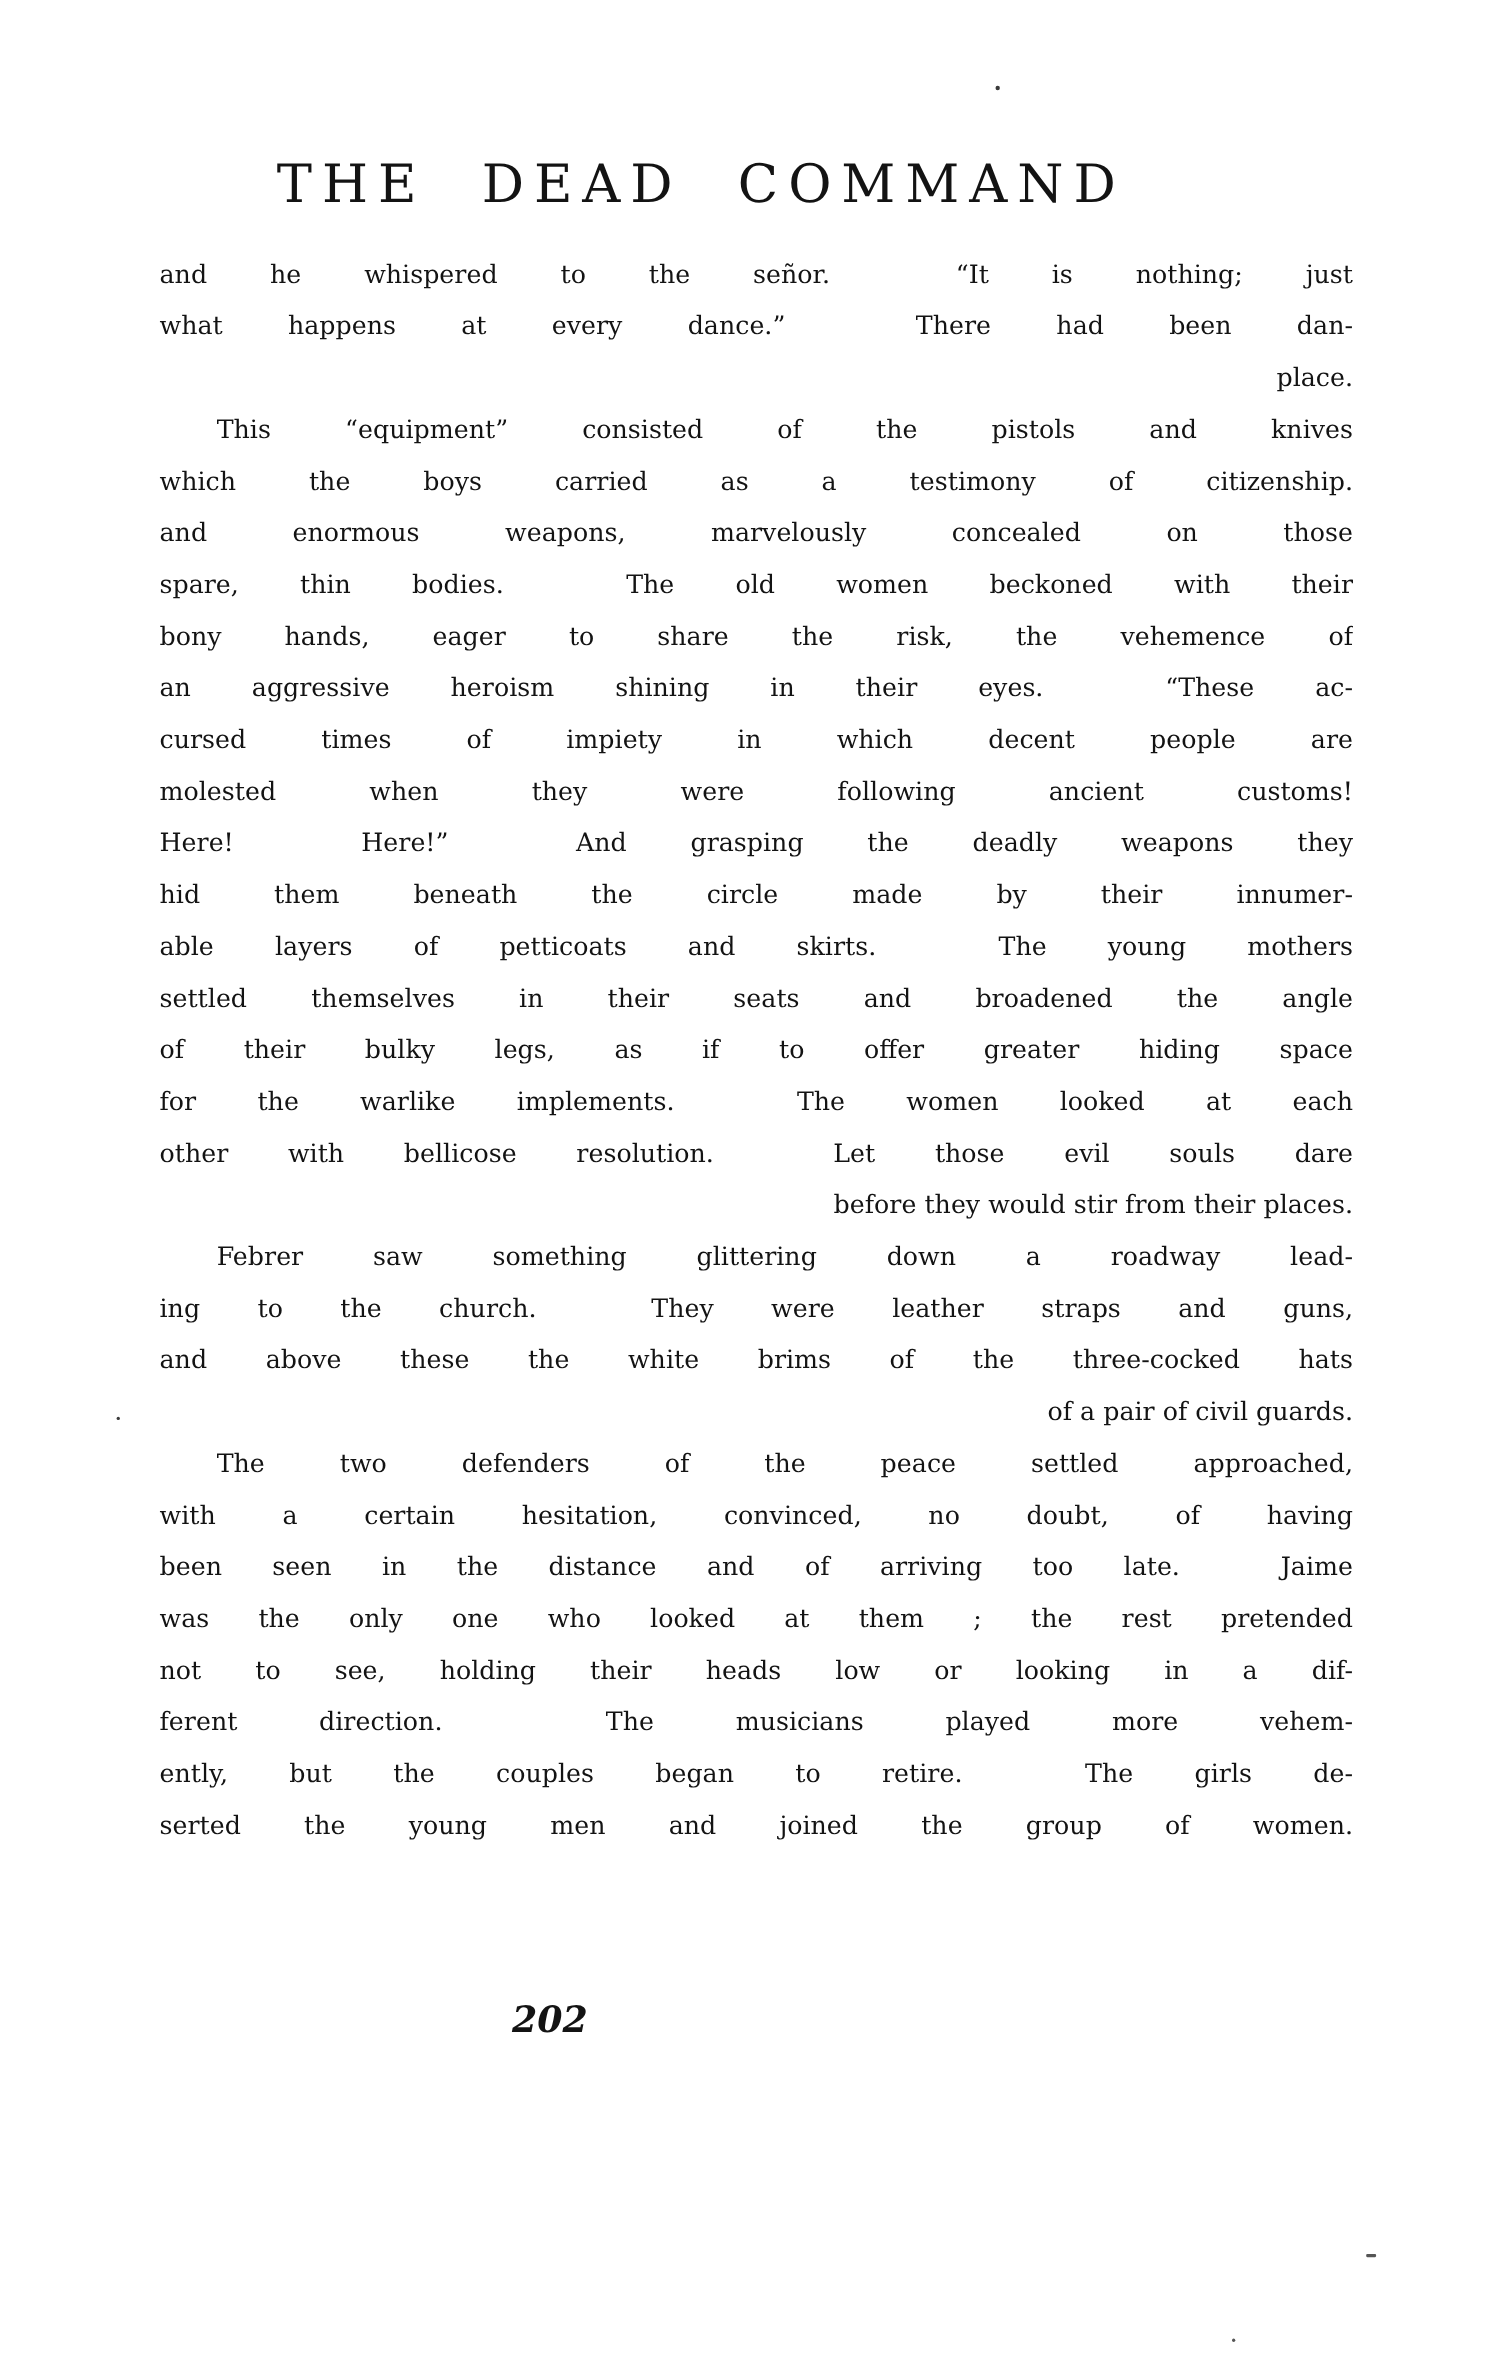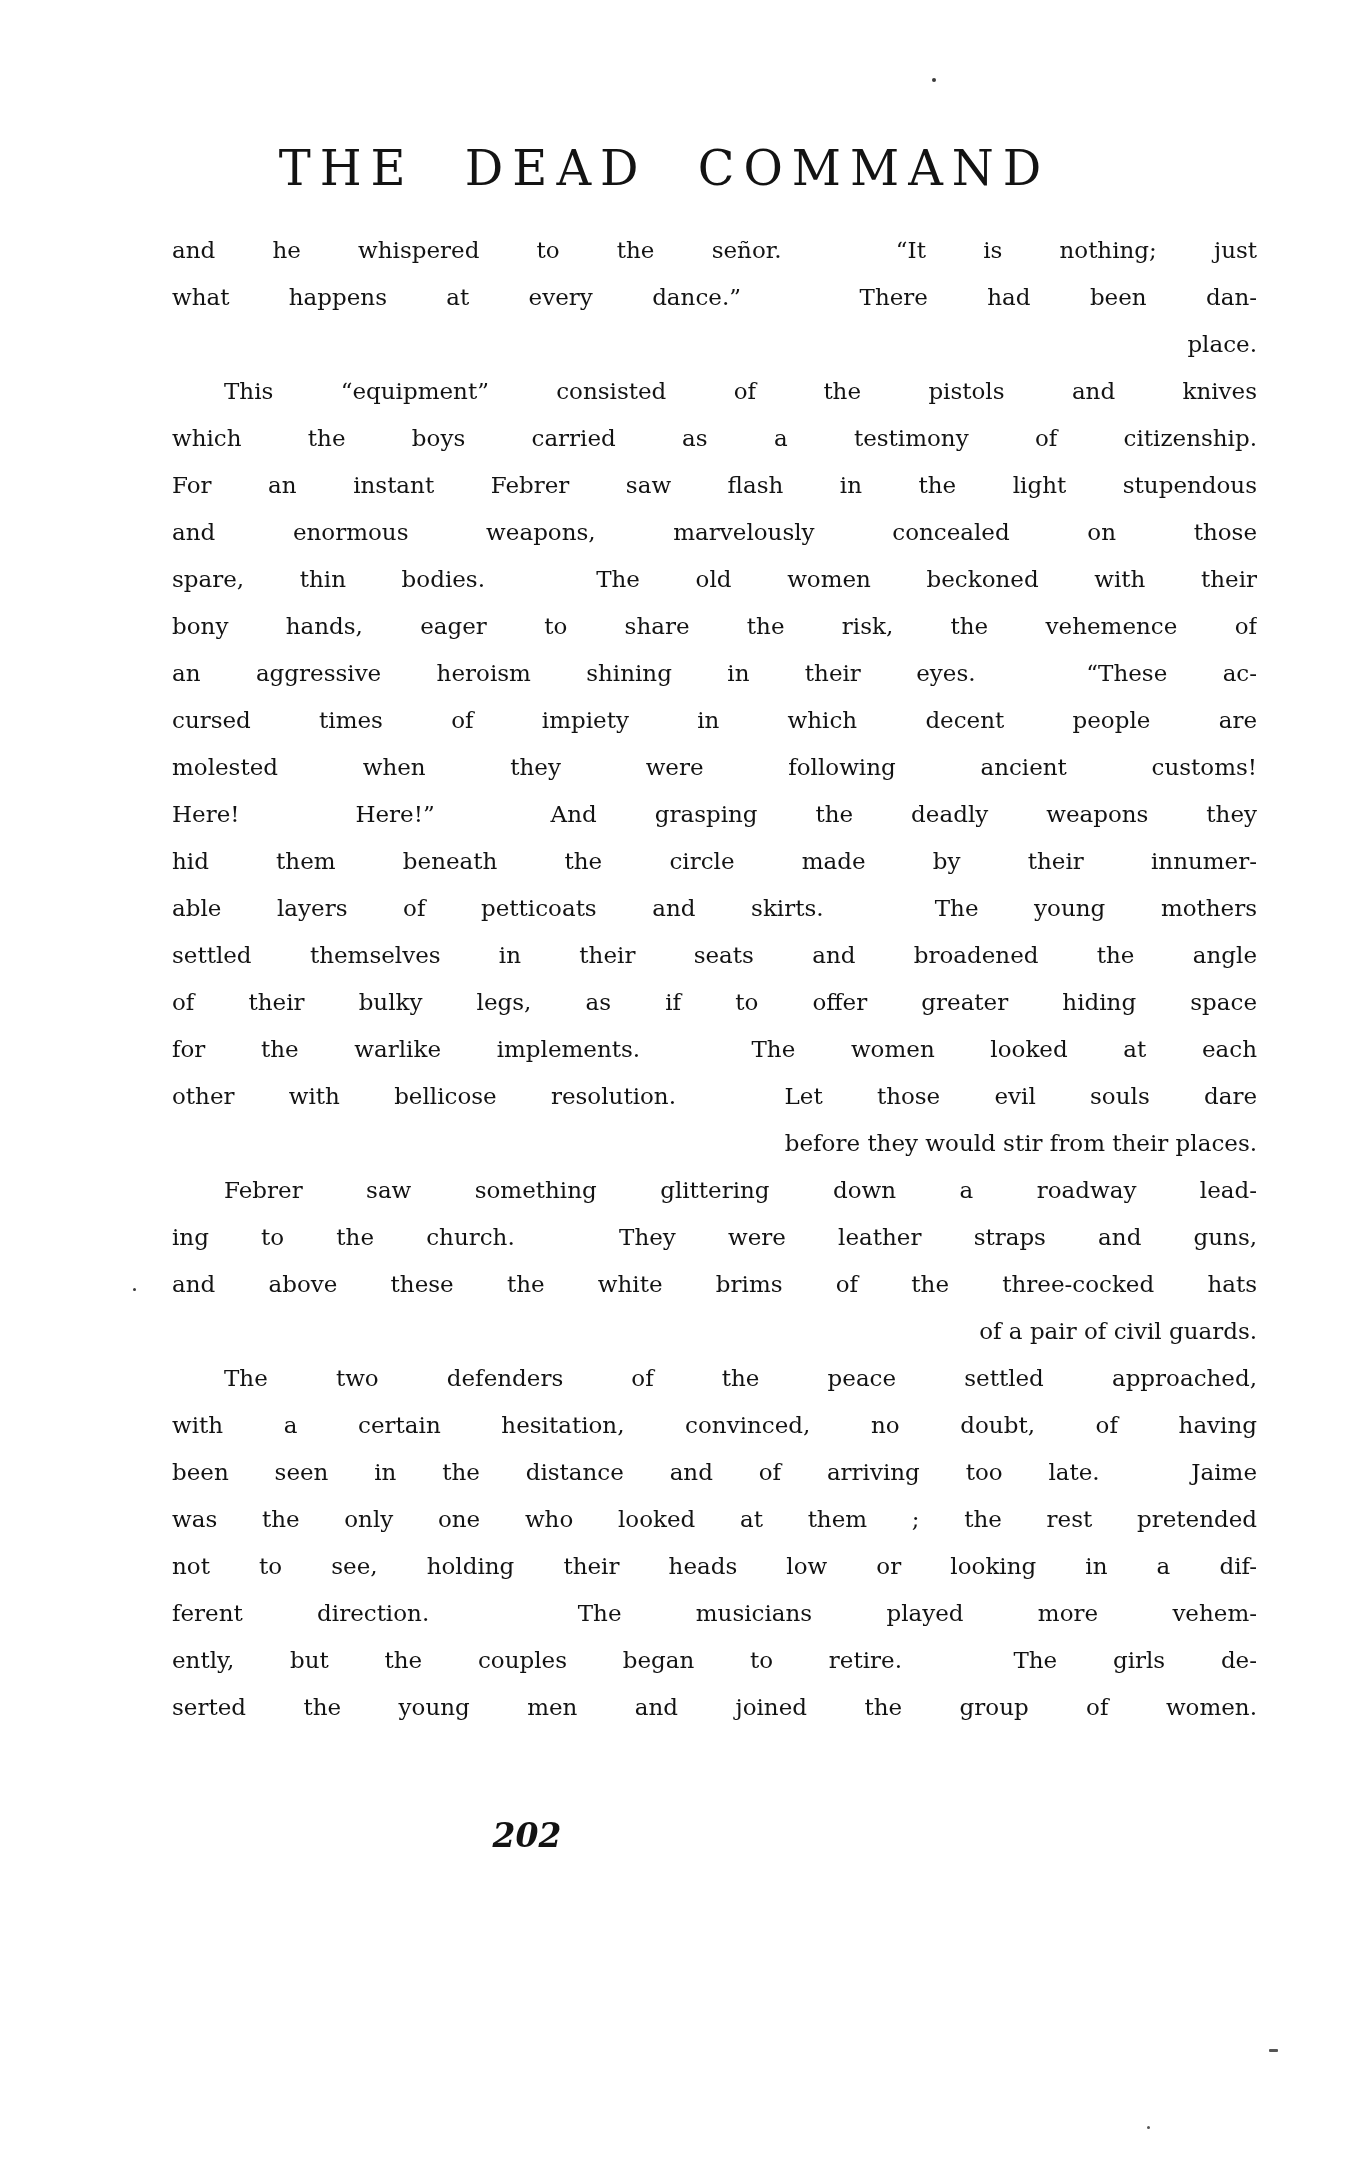--- a/index.html
+++ b/index.html
@@ -9,21 +9,20 @@
     width:1364px; height:2159px;
     background: var(--paper);
     font-family: "DejaVu Serif", serif;
     color: var(--ink);
     position: relative;
     overflow: hidden;
   }
   .page {
     position:absolute; inset:0;
     background: var(--paper);
-    margin-left: 27px;
   }
   .running-head {
     position:absolute;
     top:140px; left:95px; width:1085px;
     text-align:center;
     font-size:48px;
     letter-spacing:9px;
     word-spacing:26px;
     white-space:nowrap;
     color:var(--ink);
@@ -69,21 +68,20 @@
   <div class="running-head">THE DEAD COMMAND</div>
 
   <div class="column">
 
     <div class="ln">and he whispered to the señor.&nbsp; “It is nothing; just</div>
     <div class="ln">what happens at every dance.”&nbsp; There had been dan-</div>
     <div class="ln para-end">place.</div>
 
     <div class="ln indent">This “equipment” consisted of the pistols and knives</div>
     <div class="ln">which the boys carried as a testimony of citizenship.</div>
-    <div class="ln">For an instant Febrer saw flash in the light stupendous</div>
     <div class="ln">and enormous weapons, marvelously concealed on those</div>
     <div class="ln">spare, thin bodies.&nbsp; The old women beckoned with their</div>
     <div class="ln">bony hands, eager to share the risk, the vehemence of</div>
     <div class="ln">an aggressive heroism shining in their eyes.&nbsp; “These ac-</div>
     <div class="ln">cursed times of impiety in which decent people are</div>
     <div class="ln">molested when they were following ancient customs!</div>
     <div class="ln">Here!&nbsp; Here!”&nbsp; And grasping the deadly weapons they</div>
     <div class="ln">hid them beneath the circle made by their innumer-</div>
     <div class="ln">able layers of petticoats and skirts.&nbsp; The young mothers</div>
     <div class="ln">settled themselves in their seats and broadened the angle</div>

